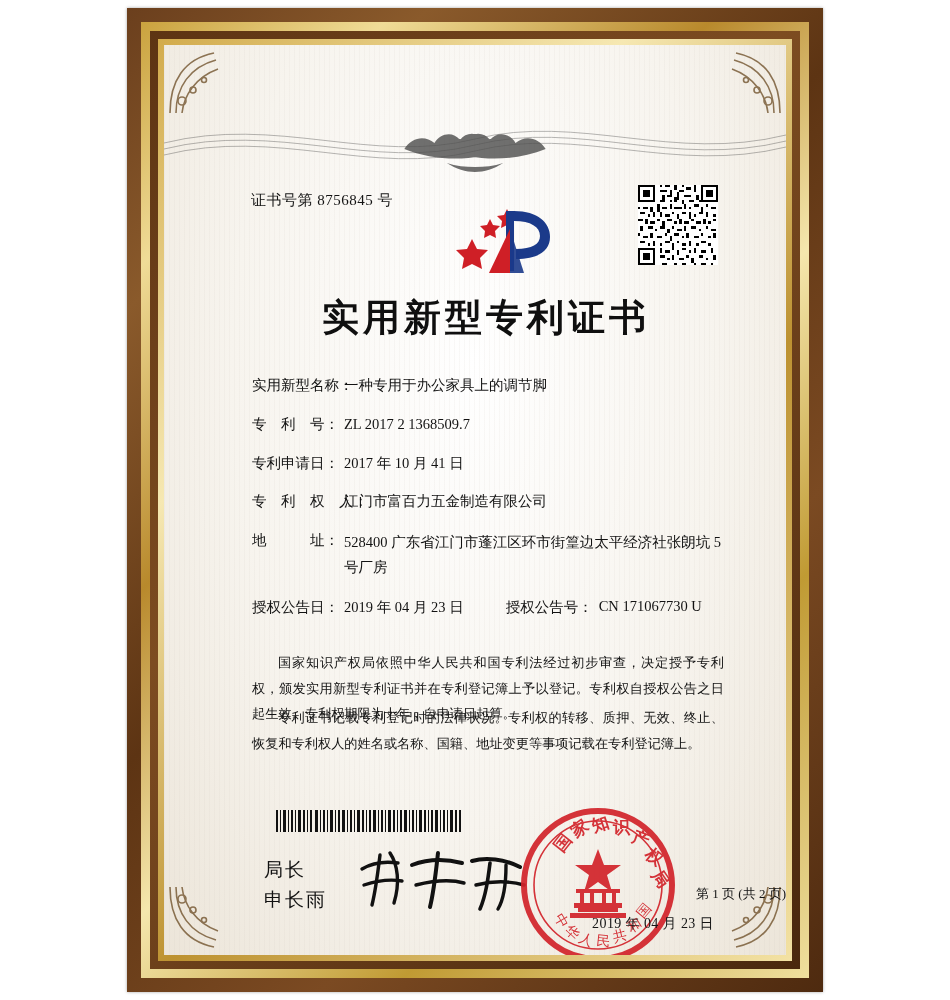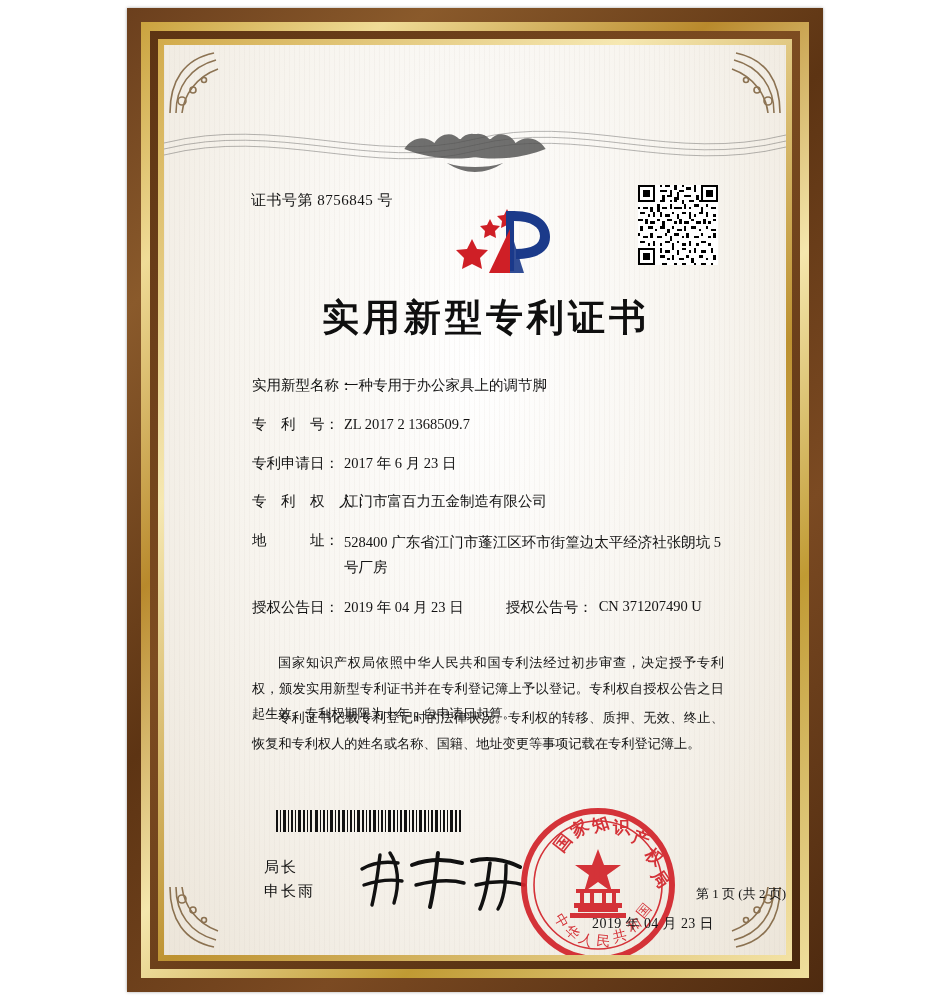--- a/index.html
+++ b/index.html
@@ -84,21 +84,21 @@
 
   .barcode{position:absolute;left:112px;top:765px;width:185px;height:22px;}
 
   .seal{position:absolute;right:108px;top:760px;width:160px;height:160px;}
   .seal-date{
     position:absolute;right:72px;top:870px;font-size:14px;color:#161616;
     letter-spacing:.4px;
   }
 
   .signature-block{position:absolute;left:100px;top:810px;}
-  .sig-label{font-size:15px;color:#111;line-height:1.6;letter-spacing:2px;}
+  .sig-label{font-size:19px;color:#111;line-height:1.6;letter-spacing:2px;}
   .sig-hand{position:absolute;left:190px;top:800px;width:180px;height:72px;}
 
   .page-no{
     position:absolute;left:0;right:0;bottom:52px;text-align:right;
     font-size:13px;color:#141414;
   }
 </style>
 </head>
 <body>
 
@@ -328,36 +328,36 @@
                 <div class="field">
                   <div class="f-label">实用新型名称：</div>
                   <div class="f-value">一种专用于办公家具上的调节脚</div>
                 </div>
                 <div class="field">
                   <div class="f-label">专　利　号：</div>
                   <div class="f-value">ZL 2017 2 1368509.7</div>
                 </div>
                 <div class="field">
                   <div class="f-label">专利申请日：</div>
-                  <div class="f-value">2017 年 6 月 23 日</div>
+                  <div class="f-value">2017 年 10 月 41 日</div>
                 </div>
                 <div class="field">
                   <div class="f-label">专　利　权　人：</div>
                   <div class="f-value">江门市富百力五金制造有限公司</div>
                 </div>
                 <div class="field addr">
                   <div class="f-label">地　　　址：</div>
                   <div class="f-value">528400  广东省江门市蓬江区环市街篁边太平经济社张朗坑 5 号厂房</div>
                 </div>
                 <div class="pub-row">
                   <div class="f-label">授权公告日：</div>
                   <div>2019 年 04 月 23 日</div>
                   <div class="sep"></div>
                   <div class="f-label2">授权公告号：</div>
-                  <div style="margin-left:6px;">CN 371207490 U</div>
+                  <div style="margin-left:6px;">CN 171067730 U</div>
                 </div>
               </div>
 
               <div class="para p2">专利证书记载专利登记时的法律状况。专利权的转移、质押、无效、终止、恢复和专利权人的姓名或名称、国籍、地址变更等事项记载在专利登记簿上。</div>
               <div class="para p1">国家知识产权局依照中华人民共和国专利法经过初步审查，决定授予专利权，颁发实用新型专利证书并在专利登记簿上予以登记。专利权自授权公告之日起生效。专利权期限为十年，自申请日起算。</div>
 
               <svg class="barcode" viewBox="0 0 185 22" shape-rendering="crispEdges">
                 <g fill="#111">
                   <rect x="0" y="0" width="2" height="22"></rect>
                     <rect x="4" y="0" width="1" height="22"></rect>

